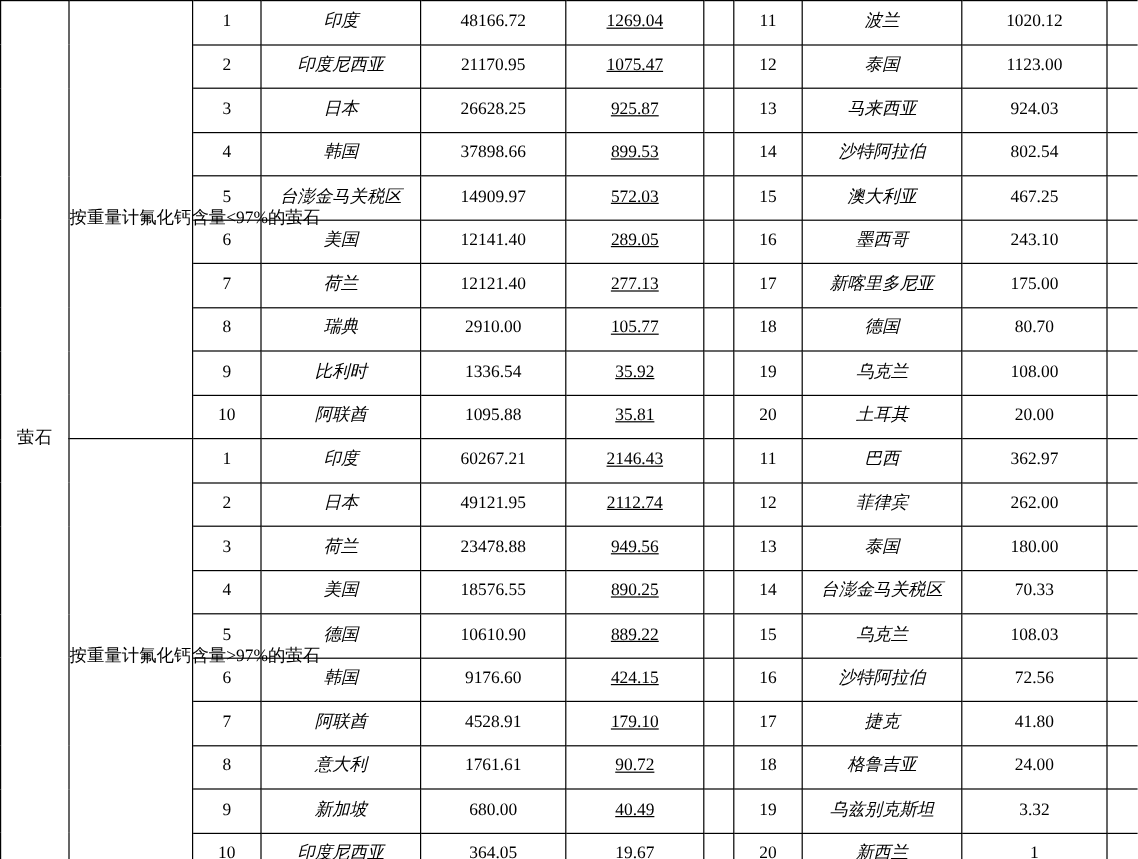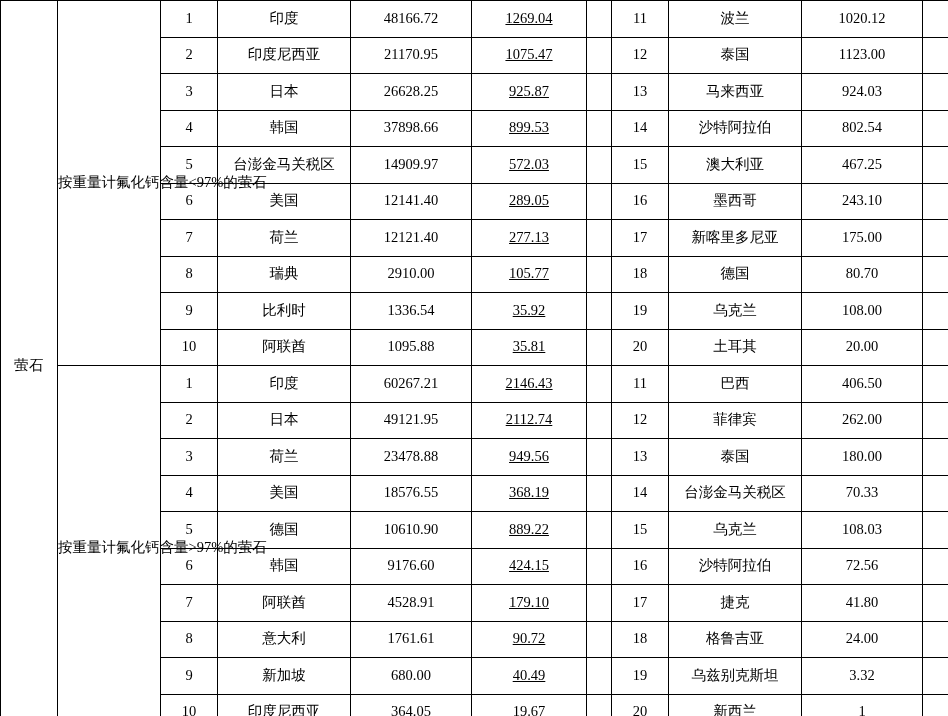--- a/index.html
+++ b/index.html
@@ -45,20 +45,21 @@
     line-height: 1.5;
     white-space: normal;
     padding: 2px 6px;
     text-align: center;
   }
   td.rank {
     width: 56px;
   }
   td.country {
     width: 132px;
+    font-style: italic;
   }
   td.valA {
     width: 120px;
   }
   td.valB {
     width: 114px;
     text-decoration: underline;
   }
   td.gap {
     width: 24px;
@@ -191,21 +192,21 @@
         </tr>
         <tr class="datarow">
           <td class="category" rowspan="10">按重量计氟化钙含量&gt;97%的萤石</td>
           <td class="rank">1</td>
           <td class="country">印度</td>
           <td class="valA">60267.21</td>
           <td class="valB">2146.43</td>
           <td class="gap"></td>
           <td class="rank">11</td>
           <td class="country">巴西</td>
-          <td class="valA">406.50</td>
+          <td class="valA">362.97</td>
           <td class="valB">19.31</td>
         </tr>
         <tr class="datarow">
           <td class="rank">2</td>
           <td class="country">日本</td>
           <td class="valA">49121.95</td>
           <td class="valB">2112.74</td>
           <td class="gap"></td>
           <td class="rank">12</td>
           <td class="country">菲律宾</td>
@@ -220,21 +221,21 @@
           <td class="gap"></td>
           <td class="rank">13</td>
           <td class="country">泰国</td>
           <td class="valA">180.00</td>
           <td class="valB">10.87</td>
         </tr>
         <tr class="datarow">
           <td class="rank">4</td>
           <td class="country">美国</td>
           <td class="valA">18576.55</td>
-          <td class="valB">368.19</td>
+          <td class="valB">890.25</td>
           <td class="gap"></td>
           <td class="rank">14</td>
           <td class="country">台澎金马关税区</td>
           <td class="valA">70.33</td>
           <td class="valB">7.91</td>
         </tr>
         <tr class="datarow">
           <td class="rank">5</td>
           <td class="country">德国</td>
           <td class="valA">10610.90</td>

